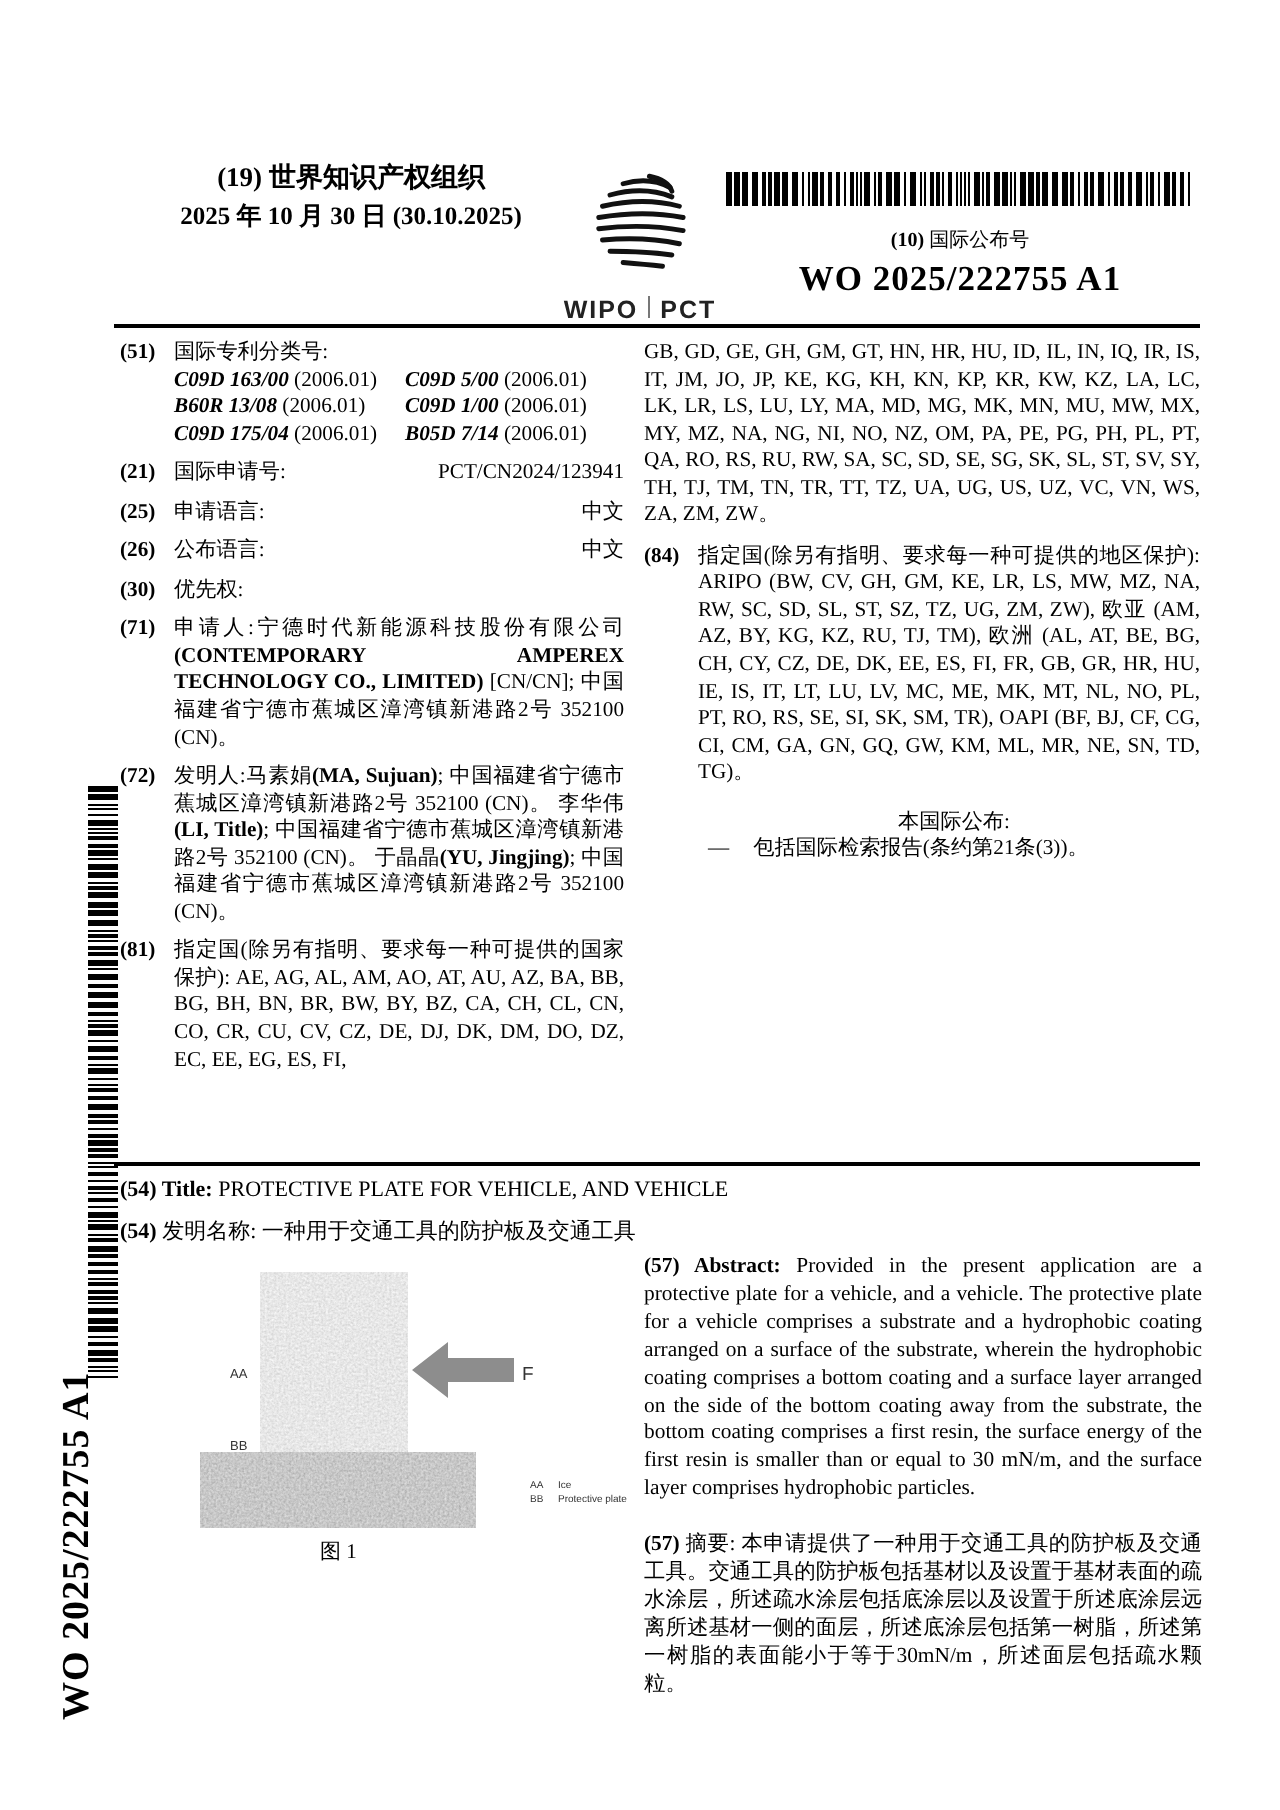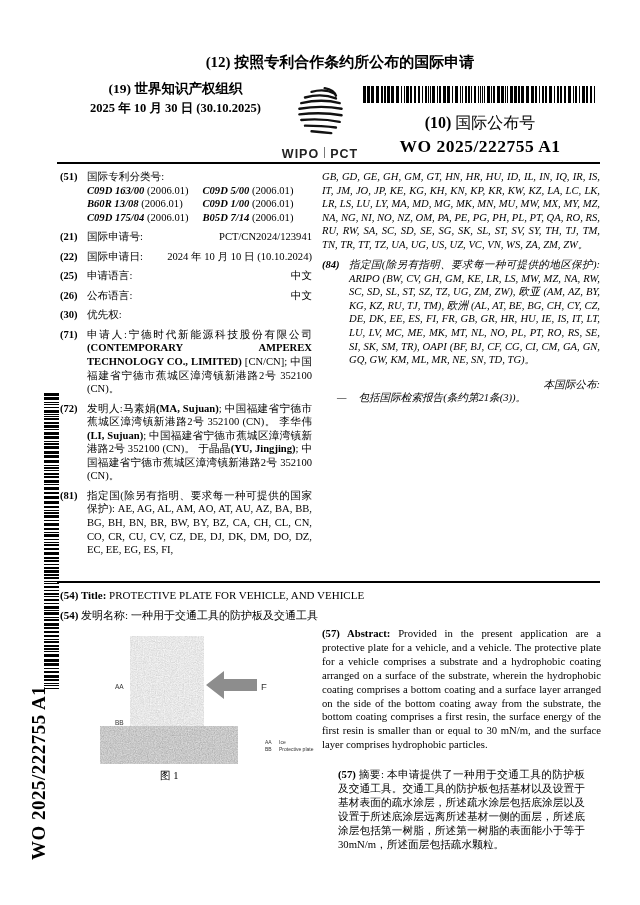--- a/index.html
+++ b/index.html
@@ -13,54 +13,54 @@
   .org-line{font-size:13.5px;font-weight:bold;}
   .org-bureau{font-size:13.5px;font-weight:bold;letter-spacing:9px;margin-top:3px;text-indent:9px;}
   .pubdate-line{font-size:12.5px;margin-top:7px;}
   .pubdate-line b{font-weight:bold;}
   .pubdate-value{font-size:12.5px;font-weight:bold;margin-top:2px;white-space:nowrap;}
   .logo-block{position:absolute;top:84px;left:278px;width:84px;text-align:center;}
   .logo-caption{font-family:"Liberation Sans","DejaVu Sans",sans-serif;font-weight:bold;
                 font-size:12.5px;letter-spacing:1px;margin-top:2px;white-space:nowrap;color:#222;}
   .logo-sep{display:inline-block;width:1px;height:11px;background:#777;margin:0 5px;}
   .pubno-block{position:absolute;top:86px;left:362px;width:236px;text-align:center;}
-  .pubno-label{font-size:16px;margin-top:10px;}
+  .pubno-label{font-size:10px;margin-top:10px;}
   .pubno-value{font-size:17.5px;font-weight:bold;margin-top:2px;letter-spacing:.5px;white-space:nowrap;}
 
   .rule{position:absolute;left:57px;width:543px;height:2px;background:#000;}
   .rule-top{top:162px;} .rule-mid{top:581px;}
 
   
   .barcode{font-size:0;overflow:hidden;}
   .barcode i{background:#000;}
   .top-barcode{height:17px;width:236px;}
   .side-barcode{position:absolute;left:44px;top:393px;width:15px;height:296px;}
   .side-pubno{position:absolute;left:28px;top:860px;width:172px;transform:rotate(-90deg);
               transform-origin:0 0;font-weight:bold;font-size:19px;white-space:nowrap;letter-spacing:.5px;}
 
   
   .col{position:absolute;font-size:10.6px;line-height:1.28;text-align:justify;}
   .col-left{left:60px;top:170px;width:252px;}
-  .col-right{left:322px;top:170px;width:278px;font-style:italic;}
+  .col-right{left:322px;top:170px;width:278px;}
   .field{display:grid;grid-template-columns:27px 1fr;margin-bottom:6px;}
   .fnum{font-weight:bold;}
   .frow{display:flex;justify-content:space-between;text-align:left;}
   .ipc-grid{display:grid;grid-template-columns:1fr 1fr;column-gap:6px;text-align:left;}
   .ipc-code{font-weight:bold;font-style:italic;margin-top:44px;}
   .prio-row{display:flex;justify-content:space-between;text-align:left;}
   .cont-par{margin-bottom:7px;}
-  .natpub{margin-left:15px;margin-top:11px;text-align:right;}
+  .natpub{margin-left:32px;margin-top:11px;text-align:center;}
   .natpub-row{display:flex;gap:12px;}
 
   
   .title-block{position:absolute;left:60px;top:589px;width:540px;font-size:11px;}
   .title-line{margin-bottom:7px;}
   .abstract-block{position:absolute;left:322px;top:627px;width:279px;font-size:10.7px;
                   line-height:1.3;text-align:justify;}
-  .abs-en{margin:0 0 14px 0;} .abs-cn{margin:16px;}
+  .abs-en{margin:0 0 14px 0;} .abs-cn{margin:0;}
   .figure-wrap{position:absolute;left:60px;top:632px;width:260px;height:155px;}
   .figtext{font-family:"Liberation Sans","DejaVu Sans",sans-serif;fill:#333;}
 </style>
 </head>
 <body>
 
 <div class="page">
 
   <div class="side-barcode barcode">
       <i style="display:block;width:100%;height:3px;margin-bottom:1px"></i>
@@ -143,21 +143,20 @@
       <i style="display:block;width:100%;height:1px;margin-bottom:2px"></i>
       <i style="display:block;width:100%;height:2px;margin-bottom:2px"></i>
       <i style="display:block;width:100%;height:3px;margin-bottom:1px"></i>
       <i style="display:block;width:100%;height:2px;margin-bottom:2px"></i>
       <i style="display:block;width:100%;height:1px;margin-bottom:1px"></i>
       <i style="display:block;width:100%;height:1px;margin-bottom:2px"></i>
       <i style="display:block;width:100%;height:3px;margin-bottom:2px"></i>
     </div>
   <div class="side-pubno">WO 2025/222755 A1</div>
 
-  <div class="doc-type">(12) 按照专利合作条约所公布的国际申请</div>
 
   <div class="org-block">
     <div class="org-line"><b>(19)</b> <span>世界知识产权组织</span></div>
     <div class="pubdate-value">2025 年 10 月 30 日 (30.10.2025)</div>
   </div>
 
   <div class="logo-block">
     <svg width="60" height="57" viewBox="0 0 64 60">
       <g stroke="#111" fill="none" stroke-width="2.6" stroke-linecap="round">
         <path d="M37 4 q10 2 12 8"></path>
@@ -200,27 +199,20 @@
     </div>
 
     <div class="field">
       <span class="fnum">(21)</span>
       <span class="frow">
           <span>国际申请号:</span>
           <span>PCT/CN2024/123941</span>
         </span>
     </div>
 
-    <div class="field">
-      <span class="fnum">(22)</span>
-      <span class="frow">
-          <span>国际申请日:</span>
-          <span>2024 年 10 月 10 日 (10.10.2024)</span>
-        </span>
-    </div>
 
     <div class="field">
       <span class="fnum">(25)</span>
       <span class="frow">
           <span>申请语言:</span>
           <span>中文</span>
         </span>
     </div>
 
     <div class="field">
@@ -239,21 +231,21 @@
     </div>
 
     <div class="field">
       <span class="fnum">(71)</span>
       <span><span>申请人:</span><span>宁德时代新能源科技股份有限公司</span> <b>(CONTEMPORARY AMPEREX TECHNOLOGY CO., LIMITED)</b> <span>[CN/CN]; 中国福建省宁德市蕉城区漳湾镇新港路2号 352100 (CN)。</span></span>
     </div>
 
     <div class="field">
       <span class="fnum">(72)</span>
       <span>
-        <span>发明人:</span><span>马素娟</span><b>(MA, Sujuan)</b><span>; 中国福建省宁德市蕉城区漳湾镇新港路2号 352100 (CN)。 </span><span>李华伟</span><b>(LI, Sujuan)</b><span>; 中国福建省宁德市蕉城区漳湾镇新港路2号 352100 (CN)。 </span><span>于晶晶</span><b>(YU, Jingjing)</b><span>; 中国福建省宁德市蕉城区漳湾镇新港路2号 352100 (CN)。</span>
+        <span>发明人:</span><span>马素娟</span><b>(MA, Sujuan)</b><span>; 中国福建省宁德市蕉城区漳湾镇新港路2号 352100 (CN)。 </span><span>李华伟</span><b>(LI, Title)</b><span>; 中国福建省宁德市蕉城区漳湾镇新港路2号 352100 (CN)。 </span><span>于晶晶</span><b>(YU, Jingjing)</b><span>; 中国福建省宁德市蕉城区漳湾镇新港路2号 352100 (CN)。</span>
       </span>
     </div>
 
 
     <div class="field">
       <span class="fnum">(81)</span>
       <span><span>指定国(除另有指明、要求每一种可提供的国家保护):</span> <span>AE, AG, AL, AM, AO, AT, AU, AZ, BA, BB, BG, BH, BN, BR, BW, BY, BZ, CA, CH, CL, CN, CO, CR, CU, CV, CZ, DE, DJ, DK, DM, DO, DZ, EC, EE, EG, ES, FI,</span></span>
     </div>
 
   </div>

